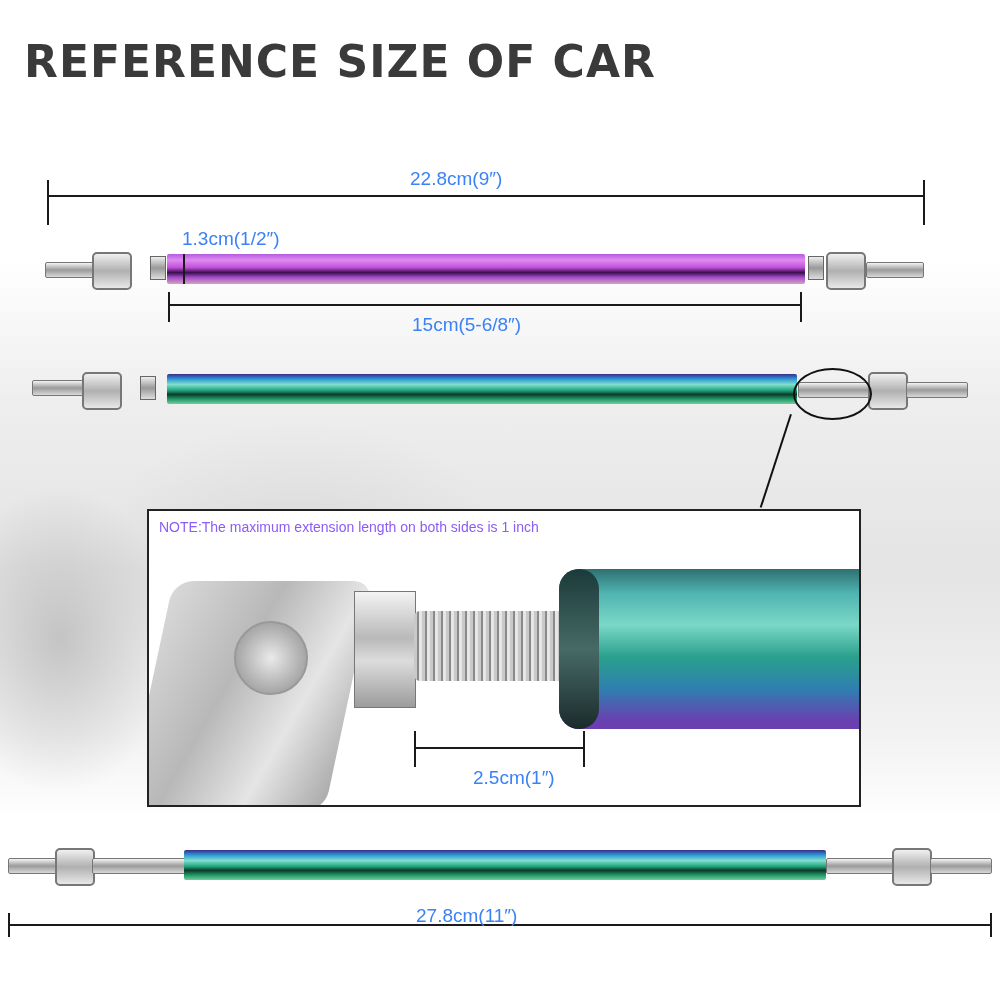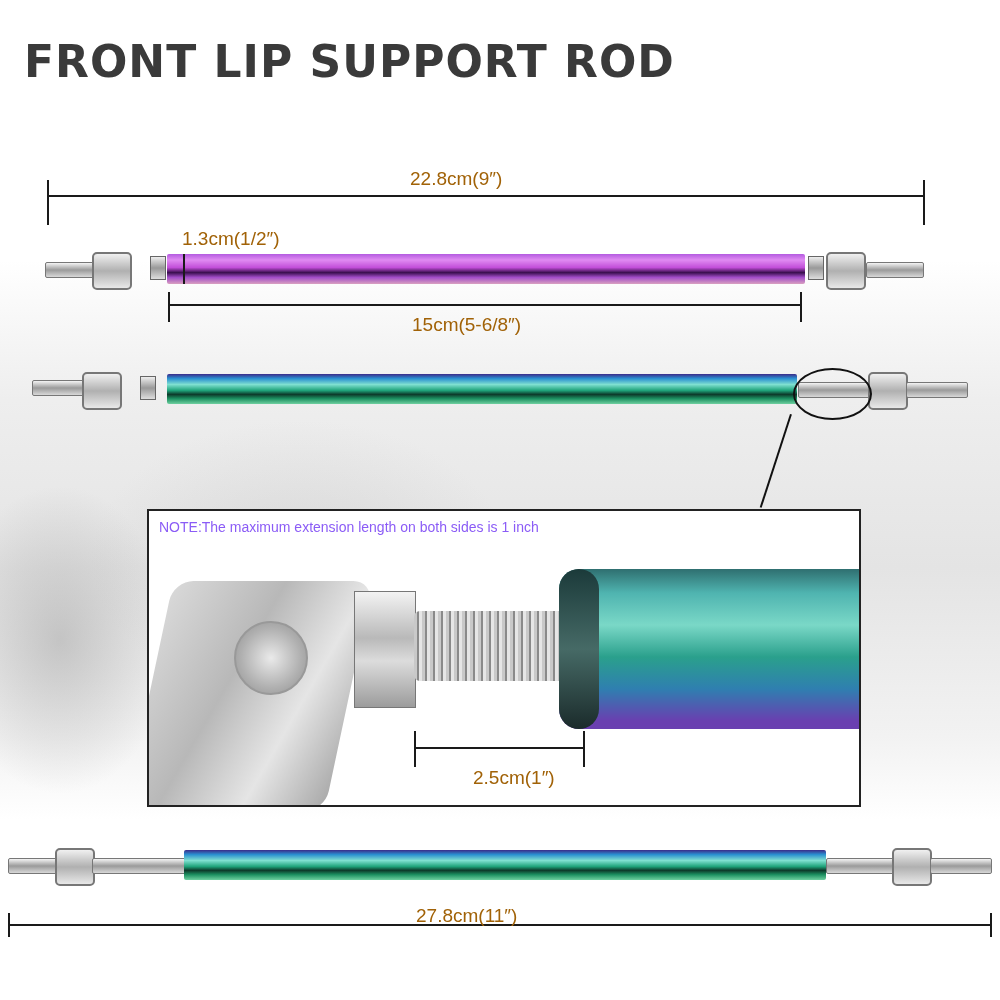--- a/index.html
+++ b/index.html
@@ -6,21 +6,21 @@
   body{width:1000px;height:1000px;position:relative;overflow:hidden;background:#ffffff;font-family:"Liberation Sans","DejaVu Sans",sans-serif;}
   .bg{position:absolute;left:0;top:260px;width:1000px;height:560px;
       background:
         radial-gradient(ellipse 160px 220px at 60px 380px, rgba(150,150,150,0.45), rgba(200,200,200,0) 70%),
         radial-gradient(ellipse 220px 120px at 600px 380px, rgba(180,180,180,0.35), rgba(220,220,220,0) 70%),
         radial-gradient(ellipse 300px 200px at 300px 300px, rgba(190,190,190,0.35), rgba(230,230,230,0) 70%),
         linear-gradient(180deg, #ffffff 0%, #eeeeee 25%, #e4e4e4 55%, #f2f2f2 85%, #ffffff 100%);}
   .title{position:absolute;left:24px;top:34px;font-size:44px;font-weight:bold;color:#3a3a3a;line-height:56px;letter-spacing:1px;font-family:"DejaVu Sans","Liberation Sans",sans-serif;}
   .dim{position:absolute;height:2px;background:#1a1a1a;}
   .tick{position:absolute;width:2px;background:#1a1a1a;}
-  .lbl{position:absolute;font-size:19px;color:#a16207;white-space:nowrap;}
+  .lbl{position:absolute;font-size:19px;color:#3b82f6;white-space:nowrap;}
   .rod{position:absolute;height:30px;border-radius:2px;}
   .rod-purple{background:linear-gradient(180deg,#b45be0 0%,#e08bf2 20%,#c24fd9 45%,#3a0f4f 62%,#a24dc9 78%,#d9a0c0 100%);}
   .rod-green{background:linear-gradient(180deg,#3b2b8a 0%,#2a8fd0 15%,#7fe0d0 35%,#1fa37a 55%,#0d3a2a 68%,#1c8f60 82%,#6fd0a0 100%);}
   .hw{position:absolute;height:14px;background:linear-gradient(180deg,#f4f4f4,#9a9a9a 50%,#d8d8d8);border:1px solid #777;border-radius:2px;}
   .clevis{position:absolute;width:36px;height:34px;background:linear-gradient(180deg,#f0f0f0,#b0b0b0 50%,#e8e8e8);border:2px solid #777;border-radius:5px;}
   .nut{position:absolute;width:14px;height:22px;background:linear-gradient(180deg,#eee,#999 50%,#ddd);border:1px solid #666;}
   .panel{position:absolute;left:147px;top:509px;width:710px;height:294px;border:2px solid #222;background:#ffffff;overflow:hidden;}
   .note{position:absolute;left:10px;top:8px;font-size:14px;color:#8b5cf6;}
   .bigbracket{position:absolute;left:0;top:70px;width:200px;height:230px;background:linear-gradient(110deg,#d9d9d9,#b8b8b8 40%,#e5e5e5 70%,#a8a8a8);transform:skewX(-12deg);border-radius:20px;}
   .screw{position:absolute;left:85px;top:110px;width:70px;height:70px;border-radius:50%;background:radial-gradient(circle,#eaeaea,#b0b0b0 60%,#8e8e8e);border:2px solid #999;}
@@ -30,21 +30,21 @@
   .tubeend{position:absolute;left:410px;top:58px;width:40px;height:160px;border-radius:20px;background:linear-gradient(180deg,#1b3a3a,#466a66 50%,#1b2b2b);}
   .circle{position:absolute;left:793px;top:368px;width:75px;height:48px;border:2px solid #111;border-radius:50%;}
   .leader{position:absolute;left:790px;top:414px;width:2px;height:98px;background:#111;transform-origin:top left;transform:rotate(18deg);}
 </style>
 </head>
 <body>
 
 <div class="bg"></div>
 
 <div class="title">
-  <div>FRONT LIP SUPPORT ROD</div>
+  <div>REFERENCE SIZE OF CAR</div>
 </div>
 
 <div class="tick" style="left:47px;top:180px;height:45px;"></div>
 <div class="dim" style="left:47px;top:195px;width:878px;"></div>
 <div class="tick" style="left:923px;top:180px;height:45px;"></div>
 <div class="lbl" style="left:410px;top:168px;">22.8cm(9″)</div>
 
 <div>
   <div class="hw" style="left:45px;top:262px;width:50px;"></div>
   <div class="clevis" style="left:92px;top:252px;"></div>

